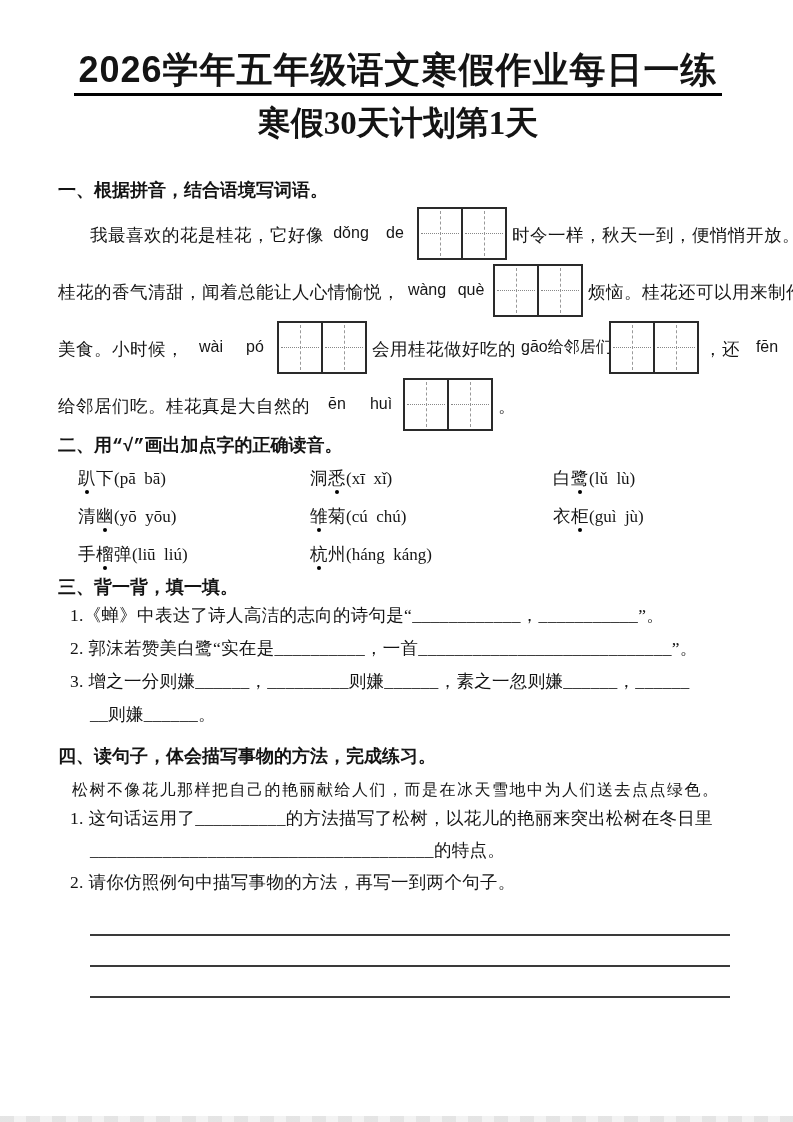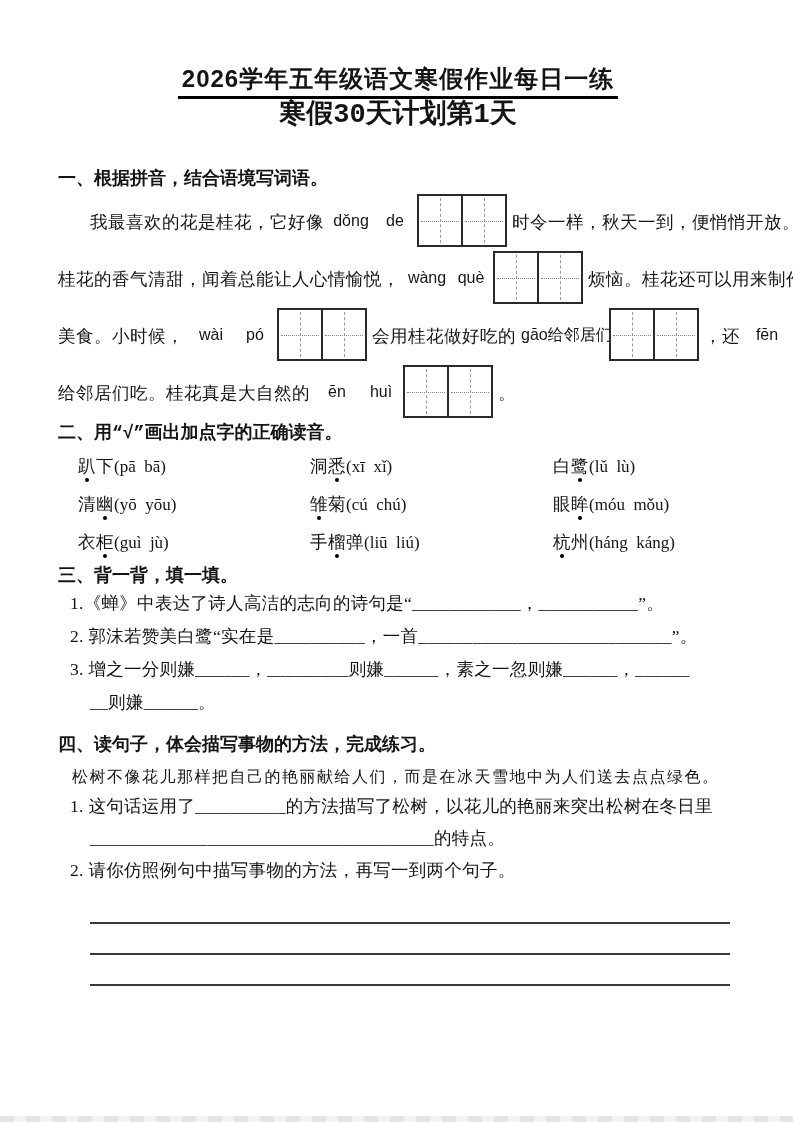--- a/index.html
+++ b/index.html
@@ -13,35 +13,34 @@
     font-family:"Liberation Serif","DejaVu Serif",serif;
     color:#141414;
     overflow:hidden;
   }
   
   .title-wrap { text-align:center; }
   .doc-title {
     display:inline-block;
     font-family:"Liberation Sans","DejaVu Sans",sans-serif;
     font-weight:900;
-    font-size:24px;
+    font-size:36px;
     line-height:1.12;
     letter-spacing:1px;
     border-bottom:3px solid #000;
     padding:0 4px 3px 4px;
     white-space:nowrap;
-    margin-top:16px;
   }
   .doc-subtitle {
     text-align:center;
-    font-family:Liberation Mono, monospace;
+    font-family:Liberation Serif, serif;
     font-weight:900;
-    font-size:27px;
+    font-size:33px;
     line-height:1.15;
-    margin-top:1px;
+    margin-top:9px;
   }
   
   .sec-h {
     font-family:"Liberation Sans","DejaVu Sans",sans-serif;
     font-weight:bold;
     font-size:18px;
     line-height:1.3;
   }
   .sec1-h { margin-top:36px; }
   .sec2-h { margin-top:4px;font-family:Liberation Mono, monospace; }
@@ -224,21 +223,20 @@
     <span class="t">。</span>
   </div>
 
   <div class="sec-h sec2-h">二、用“√”画出加点字的正确读音。</div>
   <div class="pron-grid">
     <div class="entry"><span class="w"></span><span class="w dotchar">趴</span><span class="w">下</span><span class="py">(pā  bā)</span></div>
     <div class="entry"><span class="w">洞</span><span class="w dotchar">悉</span><span class="w"></span><span class="py">(xī  xǐ)</span></div>
     <div class="entry"><span class="w">白</span><span class="w dotchar">鹭</span><span class="w"></span><span class="py">(lǔ  lù)</span></div>
     <div class="entry"><span class="w">清</span><span class="w dotchar">幽</span><span class="w"></span><span class="py">(yō  yōu)</span></div>
     <div class="entry"><span class="w"></span><span class="w dotchar">雏</span><span class="w">菊</span><span class="py">(cú  chú)</span></div>
-    <div class="entry"><span class="w">眼</span><span class="w dotchar">眸</span><span class="w"></span><span class="py">(móu  mǒu)</span></div>
     <div class="entry"><span class="w">衣</span><span class="w dotchar">柜</span><span class="w"></span><span class="py">(guì  jù)</span></div>
     <div class="entry"><span class="w">手</span><span class="w dotchar">榴</span><span class="w">弹</span><span class="py">(liū  liú)</span></div>
     <div class="entry"><span class="w"></span><span class="w dotchar">杭</span><span class="w">州</span><span class="py">(háng  káng)</span></div>
   </div>
 
   <div class="sec-h sec3-h">三、背一背，填一填。</div>
   <div class="s3-item">1.《蝉》中表达了诗人高洁的志向的诗句是“____________，___________”。</div>
   <div class="s3-item">2. 郭沫若赞美白鹭“实在是__________，一首____________________________”。</div>
   <div class="s3-item">3. 增之一分则嫌______，_________则嫌______，素之一忽则嫌______，______</div>
   <div class="s3-item s3-cont">__则嫌______。</div>

